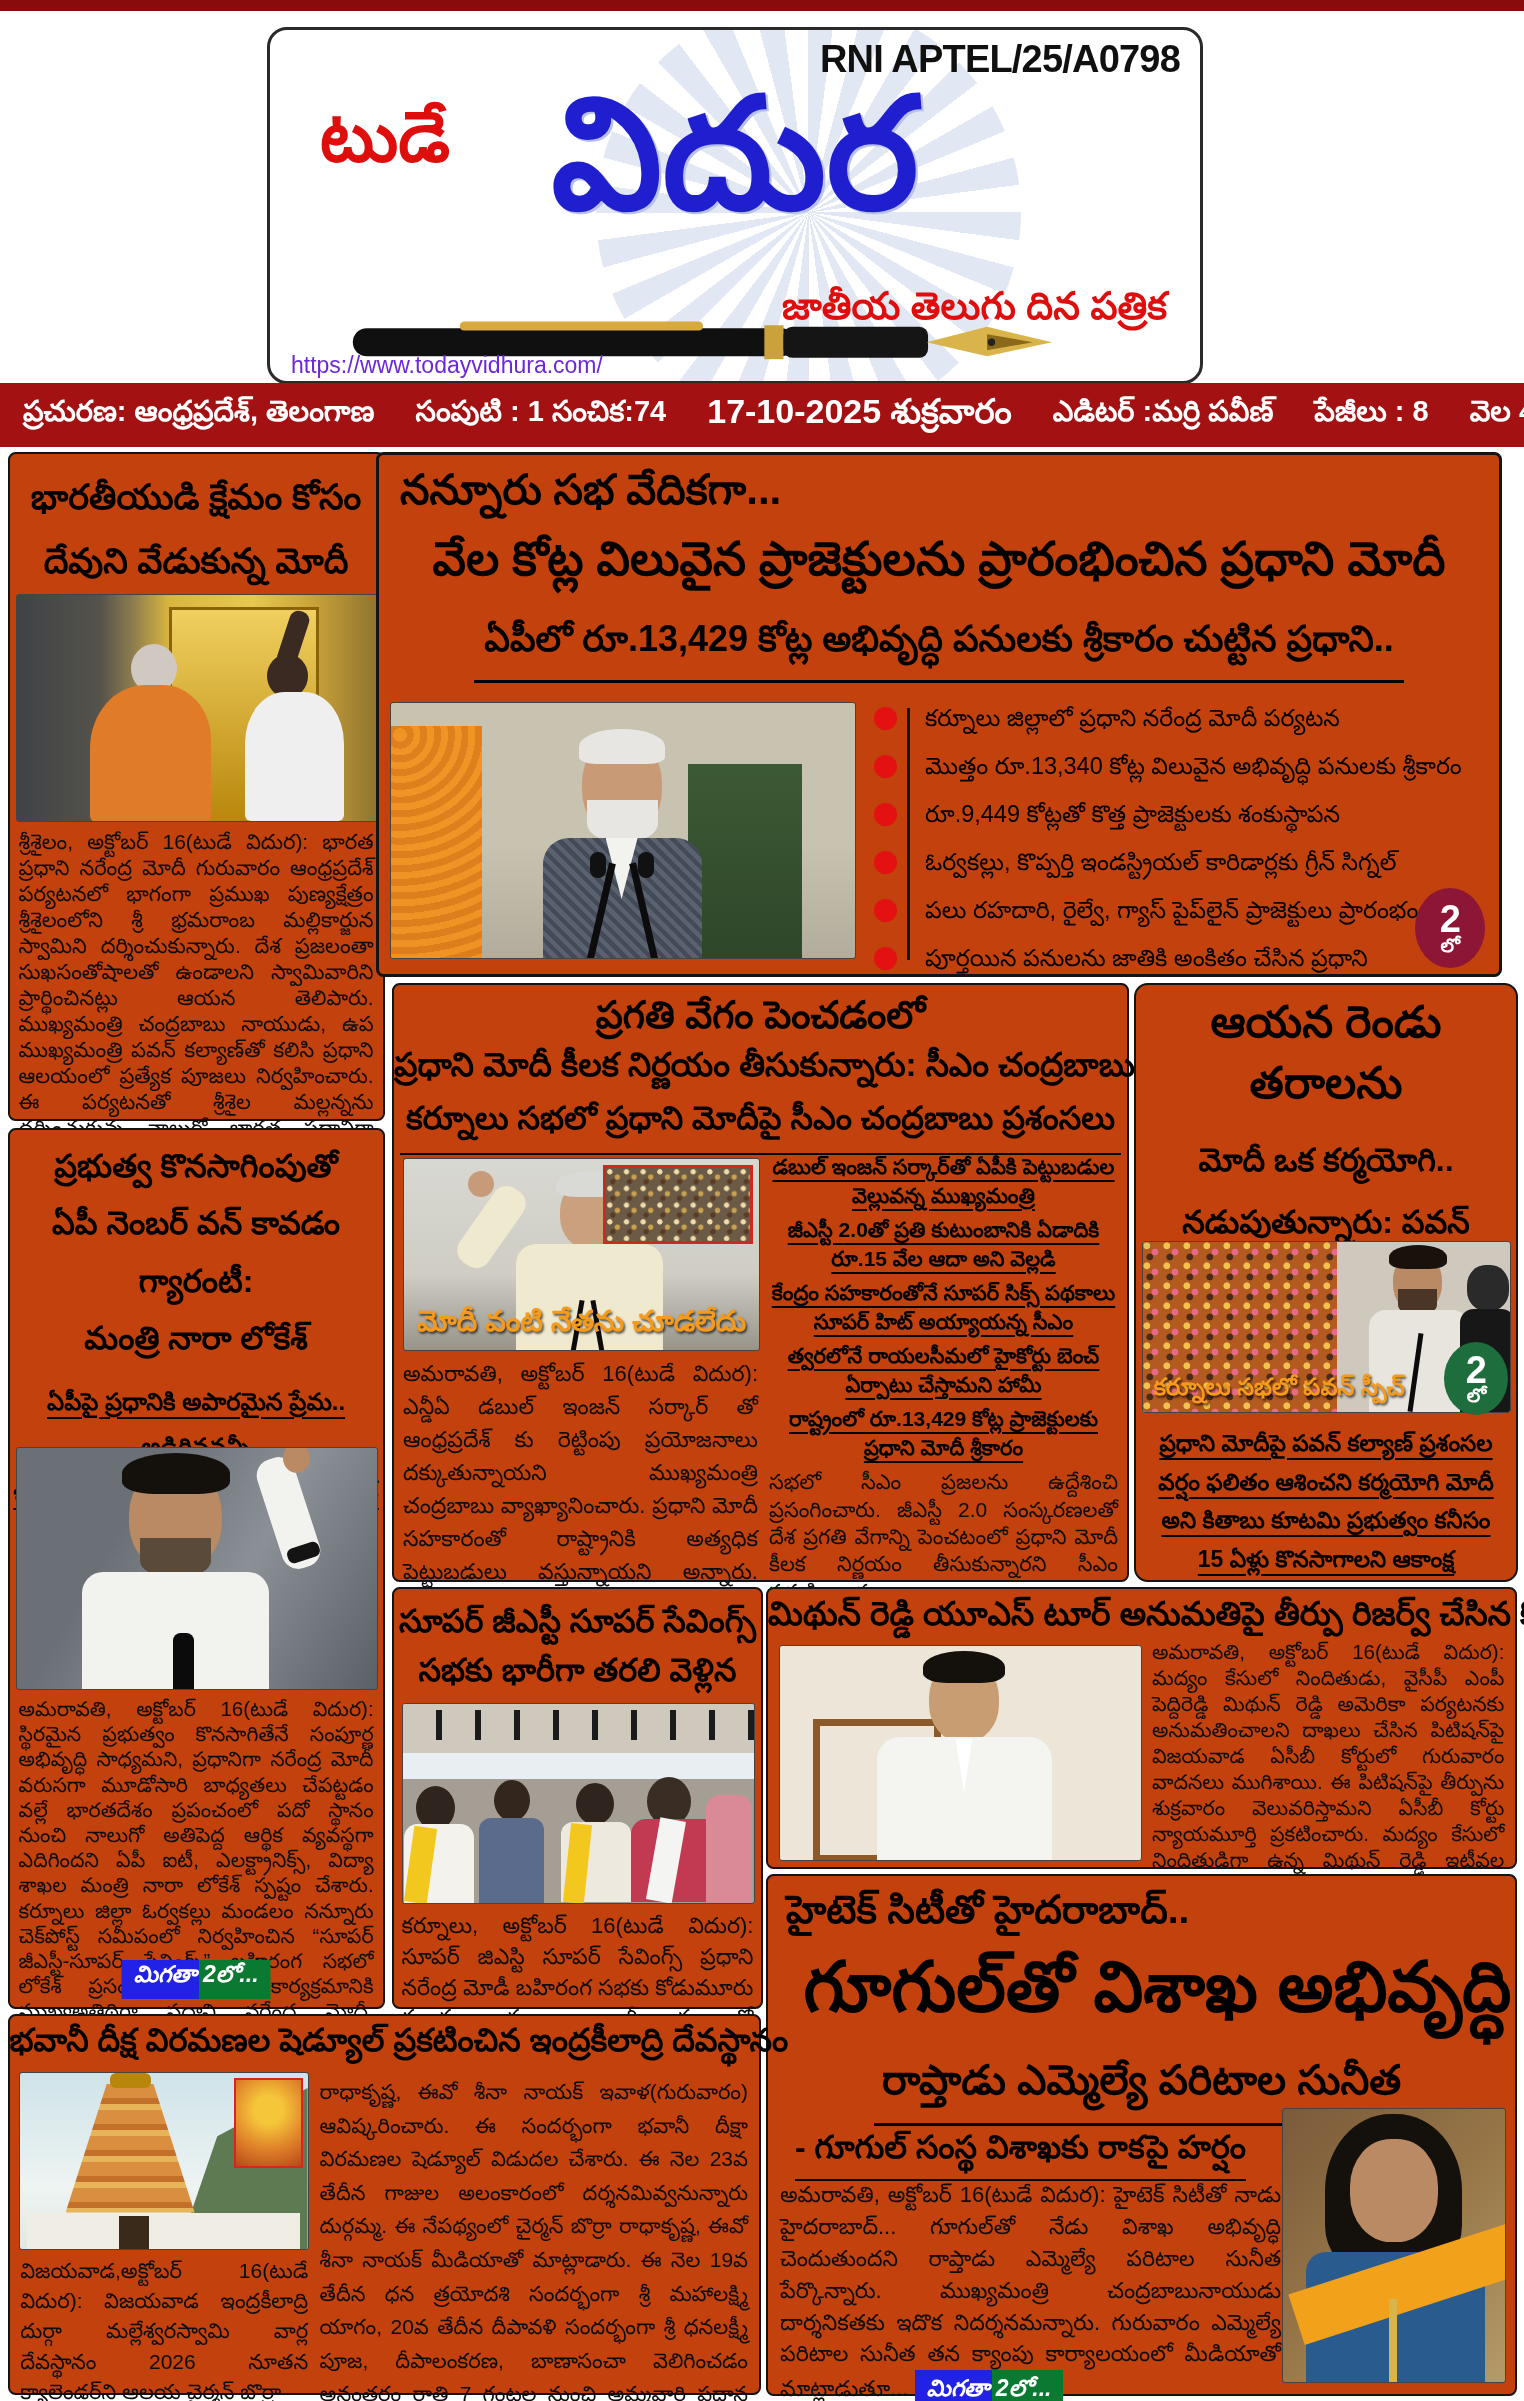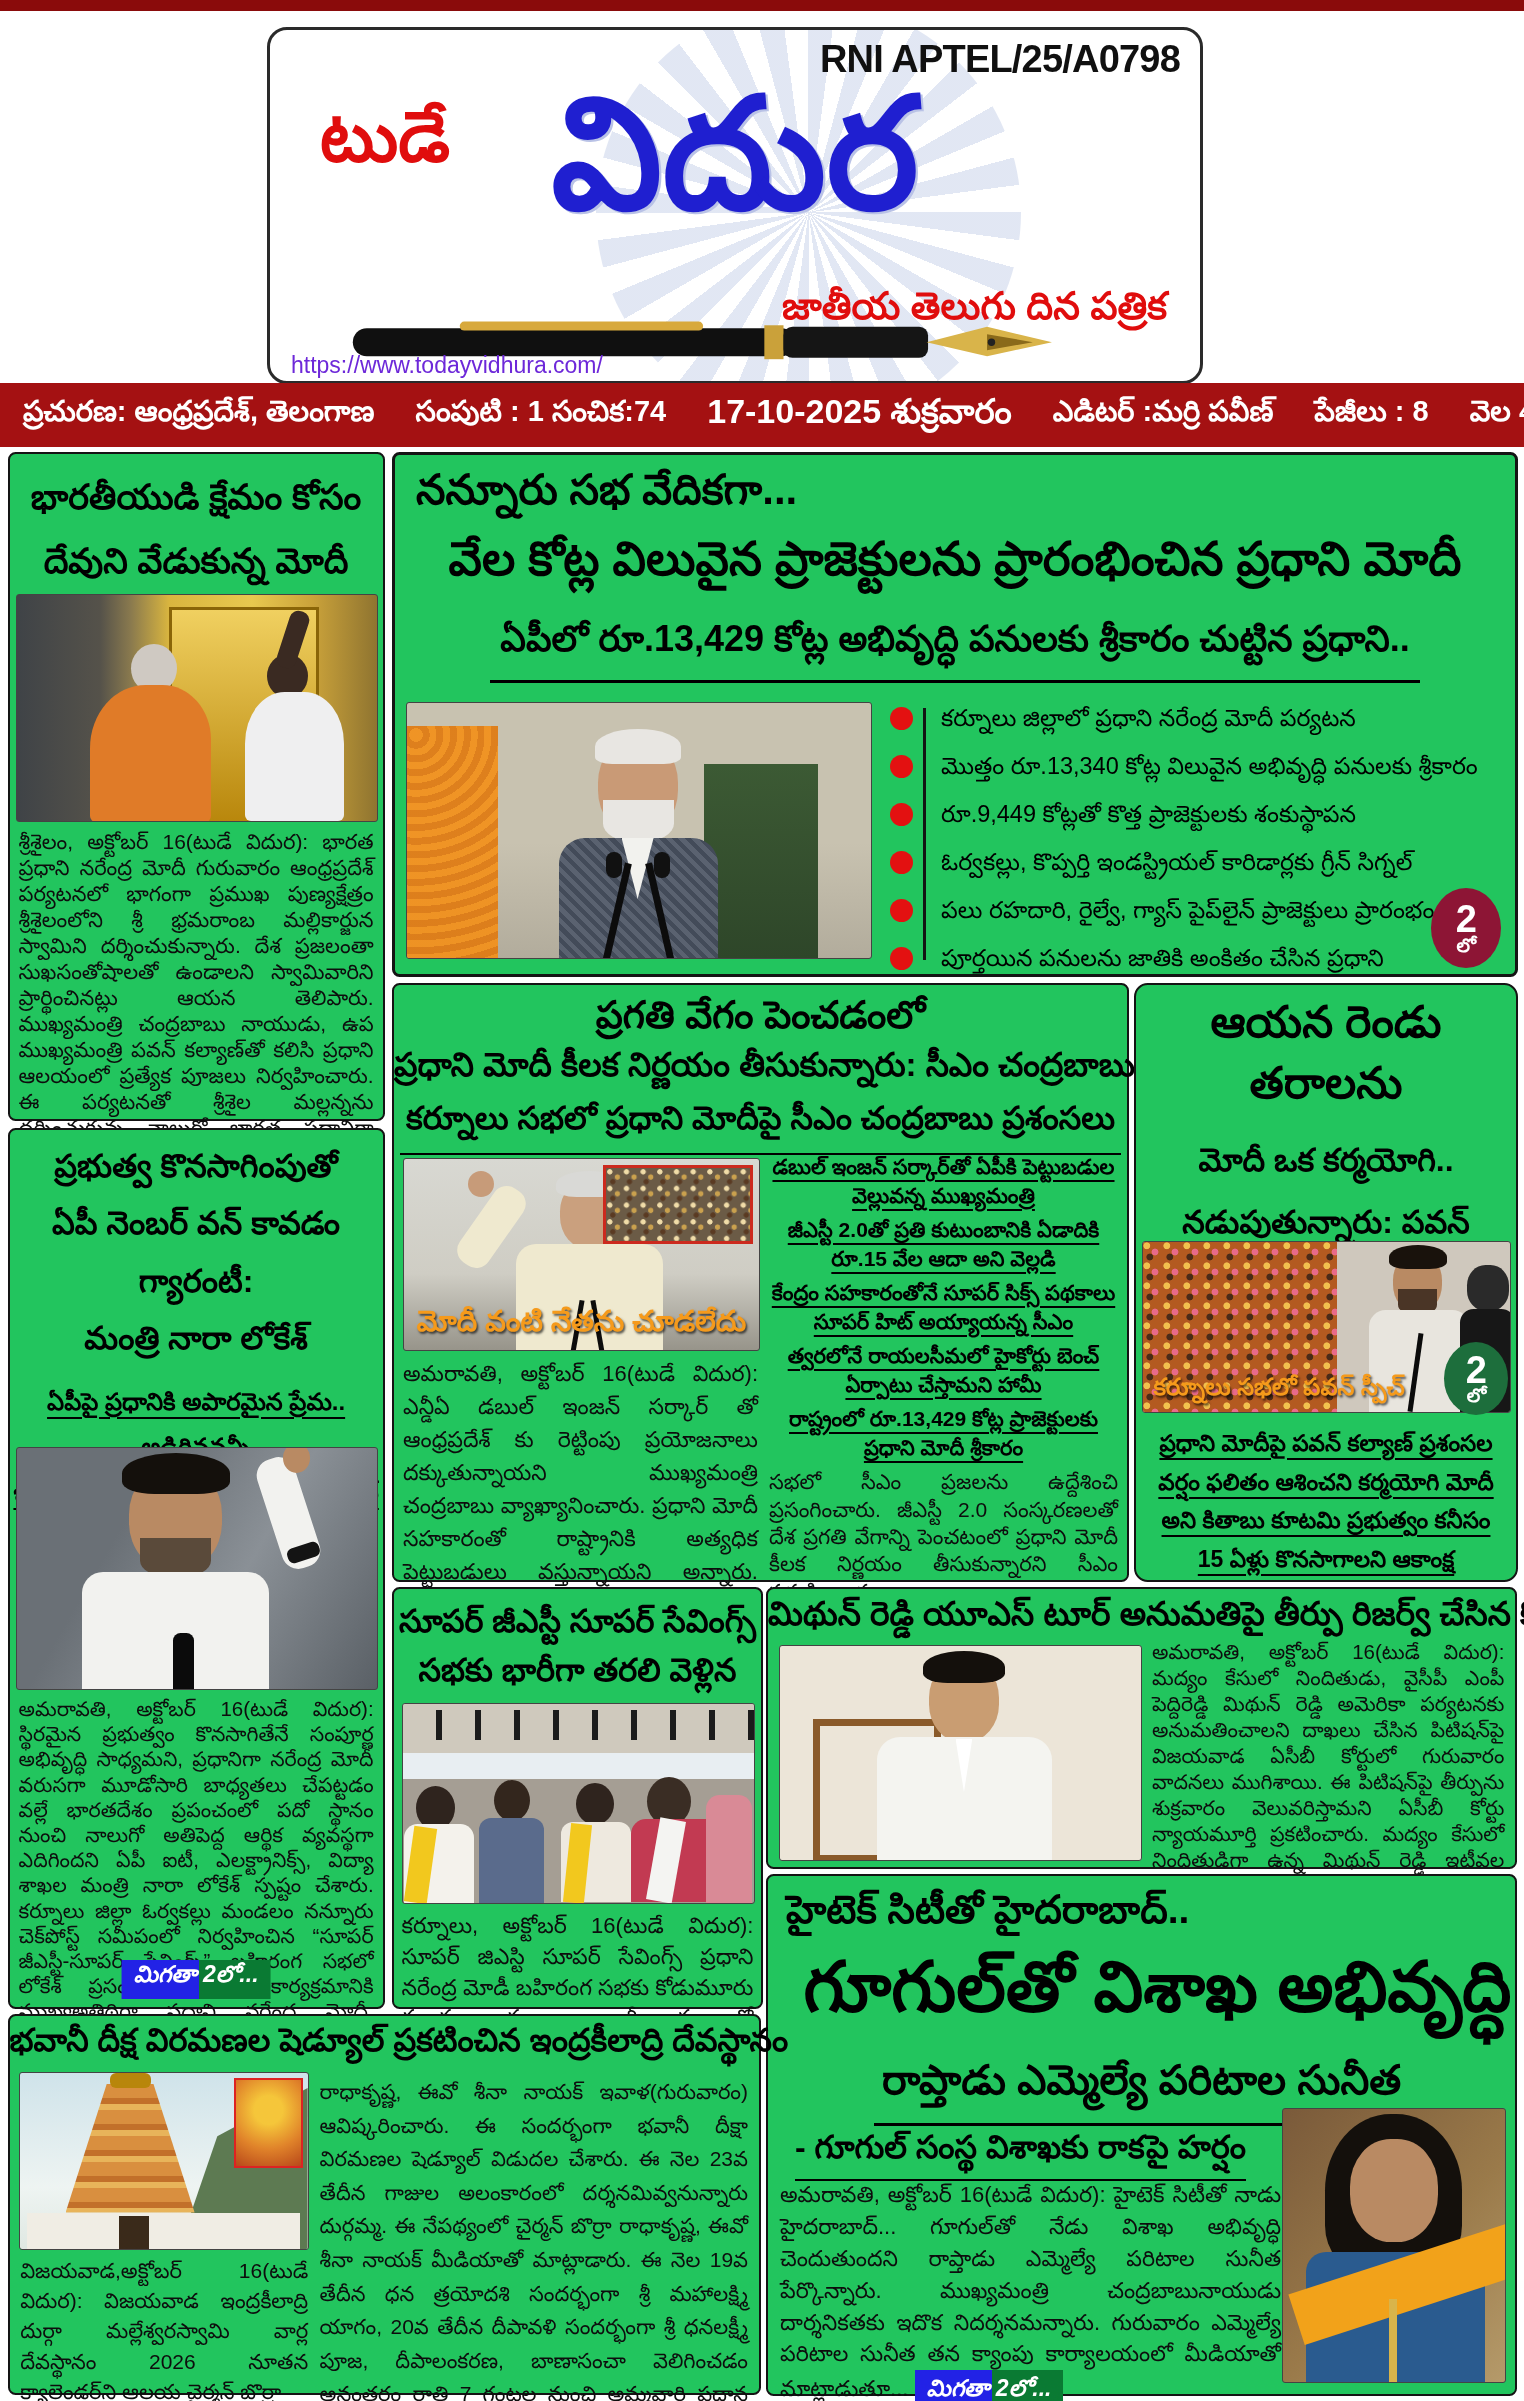--- a/index.html
+++ b/index.html
@@ -18,39 +18,39 @@
               font-weight:900;color:#1f1fd0;text-shadow:2.3px 2.3px 0 #b9c2e6;}
   .tagline{right:33px;top:255px;font-size:38px;font-weight:900;color:#e00d0d;}
   .pen{left:46px;top:282px;width:789px;height:59px;}
   .site-url{left:21px;top:322px;font-size:23px;color:#6d28d9;}
   
   .redbar{left:0;top:383px;width:1524px;height:64px;background:#a41112;color:#fff;
           display:flex;align-items:center;gap:41px;padding:0 23px;box-sizing:border-box;
           font-weight:800;font-size:29px;white-space:nowrap;}
   .redbar .seg-date{font-size:34px;font-weight:900;}
   
-  .box{position:absolute;background:#22c55e;border:2.3px solid #141414;border-radius:7.6px;box-sizing:border-box;}
+  .box{position:absolute;background:#c2410c;border:2.3px solid #141414;border-radius:7.6px;box-sizing:border-box;}
   .hl{font-weight:900;color:#000;text-align:center;}
   .body-txt{color:#0d0d0d;text-align:justify;}
   .more{display:inline-block;padding:1.5px 12px 6px;color:#fff;font-weight:900;font-size:23px;
         font-style:italic;background:linear-gradient(90deg,#2222e6 0 52%,#0a7a33 52% 100%);}
   .pgcircle{display:flex;flex-direction:column;align-items:center;justify-content:center;
             color:#fff;border-radius:50%;font-weight:900;line-height:.9;}
   .pgcircle .n{font-size:38px;} .pgcircle .s{font-size:19px;}
   .photo{position:absolute;overflow:hidden;border:1.5px solid #444;border-radius:3px;}
   .photo>div{position:absolute;}
   .caption{position:absolute;left:0;right:0;bottom:4.6px;text-align:center;color:#f59a1b;
            font-weight:900;text-shadow:1.5px 1.5px 2.3px rgba(0,0,0,.65);}
   
   .artA{left:7.6px;top:452px;width:377px;height:669px;}
   .artA .hl-wrap{padding-top:10.6px;font-size:35px;line-height:1.85;}
   .artA .photo{left:6px;top:140px;width:360px;height:226px;}
   .artA .body-txt{position:absolute;left:9px;right:9px;top:375px;font-size:21px;line-height:1.24;}
   
-  .artC{left:392px;top:452px;width:1126px;height:525px;border-width:3px;}
+  .artC{left:376px;top:452px;width:1126px;height:525px;border-width:3px;}
   .artC .kicker{left:21px;top:10.6px;font-size:42px;font-weight:900;}
   .artC .mainhl{left:0;right:0;top:76px;text-align:center;font-size:47px;font-weight:900;white-space:nowrap;}
   .artC .subwrap{left:0;right:0;top:163px;text-align:center;}
   .artC .subwrap span{display:inline-block;font-size:36px;font-weight:900;
                       border-bottom:3px solid #000;padding:0 10.6px 12px;}
   .artC .photo{left:10.6px;top:247px;width:464px;height:255px;}
   .bullets{position:absolute;left:493px;top:250px;right:10.6px;bottom:7.6px;list-style:none;margin:0;padding:0;}
   .bullets::before{content:"";position:absolute;left:35px;top:3px;bottom:6px;width:3px;background:#141414;}
   .bullets li{position:relative;padding-left:53px;font-size:23.5px;font-weight:400;
               margin-bottom:16px;white-space:nowrap;}

